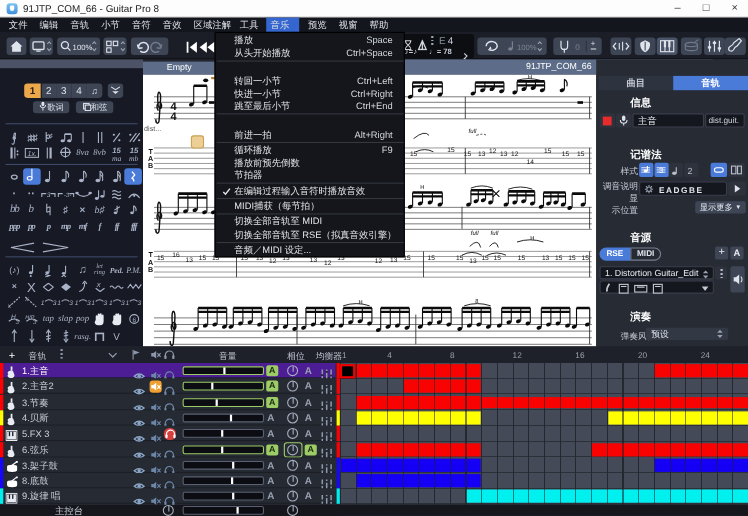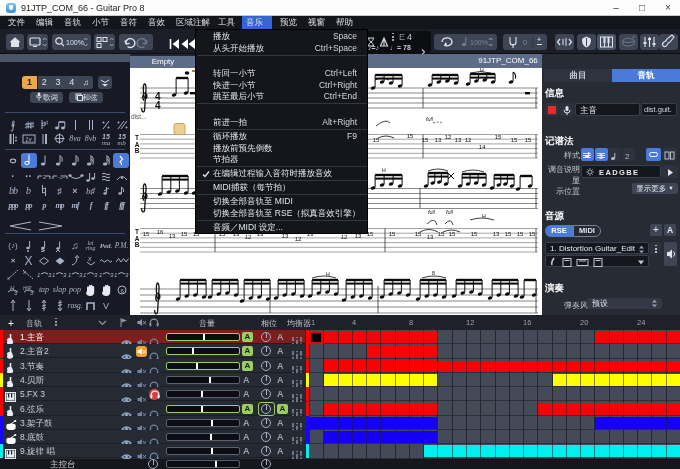--- a/index.html
+++ b/index.html
@@ -21,37 +21,37 @@
 
 #ddmenu{left:195px;top:29px;width:173px;height:205px;background:#14161b;border:1px solid #000;z-index:50;}
 .dd{position:absolute;left:0;width:100%;height:12px;font-size:8.5px;color:#e2e5ea;}
 .dd .l{position:absolute;left:17px;top:0;}
 .dd .r{position:absolute;right:10px;top:0;color:#d3d7de;}
 .ddsep{position:absolute;left:1px;width:170px;height:1px;background:#33373f;}
 
 #mixer{left:0;top:315px;width:680px;height:154px;background:#262a33;}
 #mixhead{left:0;top:0;width:680px;height:15px;background:#1e212a;color:#c2c7d1;font-size:8px;}
 .mrow{left:0;width:305px;height:14px;background:#262a33;border-bottom:1px solid #1b1e25;}
-.mrow.sel{background:#7f1d1d;}
+.mrow.sel{background:#4c1d95;}
 .stripe{left:0;top:0;width:3px;height:14px;}
 .tname{left:20px;top:2px;font-size:8.5px;color:#ccd1da;}
 .vslider{left:166px;top:3px;width:74px;height:8px;background:#0b0d12;border:1px solid #5a6172;border-radius:2px;}
 .vslider.green{border:1px solid #9ccc65;}
 .notch{position:absolute;top:0px;width:2px;height:6px;background:#fff;}
 .abadge{left:242px;top:2px;width:11px;height:10px;background:#9ccc65;border-radius:2px;color:#1e2812;font-size:8px;font-weight:bold;text-align:center;line-height:10px;}
 .agrey{left:243px;top:2px;font-size:9px;font-weight:bold;color:#9aa2b2;}
 .knob{left:261px;top:2px;width:10px;height:10px;border:1px solid #a8b0c0;border-radius:50%;}
 .knob:after{content:"";position:absolute;left:4px;top:0px;width:1px;height:5px;background:#a8b0c0;}
 .panA{left:277px;top:2px;font-size:9px;font-weight:bold;color:#9aa2b2;}
 .eq{left:291px;top:2px;width:12px;height:10px;}
 .rstripe{left:306px;top:0;width:3px;height:14px;}
 #grid{left:309px;top:15px;width:371px;height:143px;}
 .psep{left:5px;width:120px;height:1px;background:#3f4a6b;}
 
-.rlabel{color:#fff;font-weight:bold;font-size:9.5px;}
+.rlabel{color:#fff;font-weight:bold;font-size:9.5px;margin-left:28px;}
 .rsmall{color:#c3c8d2;font-size:8px;}
 .rfield{background:#15171e;border:1px solid #3a3f4c;border-radius:2px;color:#e6e9f0;font-size:8.5px;}
 .rbtn{background:#3e4656;border-radius:2px;color:#e6e9f0;font-size:8.5px;}
 </style></head>
 <body>
 
 <div id="titlebar" class="abs"></div>
 <div id="appicon" class="abs"></div>
 <div id="title-text" class="abs">91JTP_COM_66 - Guitar Pro 8</div>
 <div class="winbtn abs" style="left:610px;">–</div>

